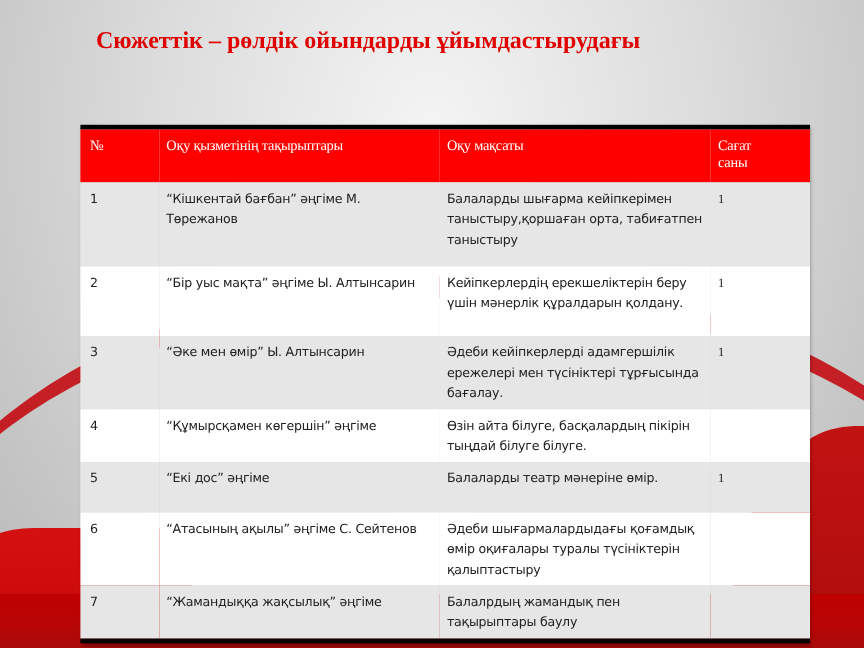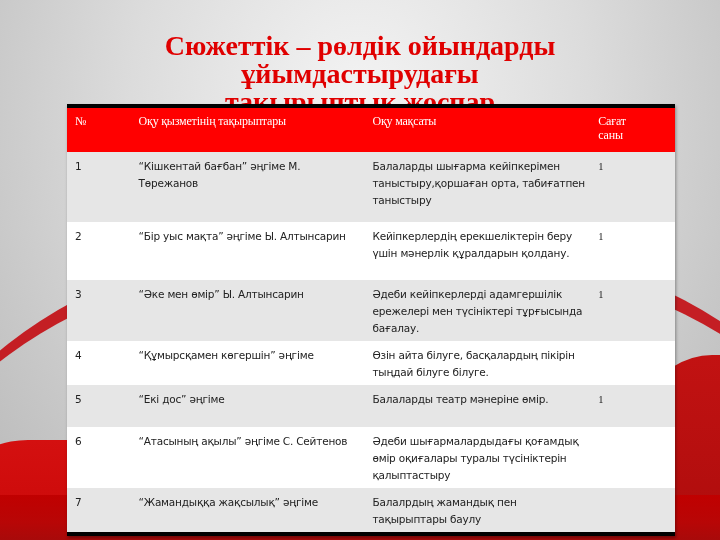--- a/index.html
+++ b/index.html
@@ -49,27 +49,26 @@
       width: 170px;
       height: 260px;
       background: linear-gradient(180deg, #c21212 0%, #a50a0a 100%);
       border-radius: 60% 0 0 0;
     }
     .title {
       position: absolute;
       left: 80px;
       right: 80px;
       top: 20px;
-      text-align: center;
       color: #e00000;
       font-family: "Liberation Serif", serif;
       font-weight: bold;
-      font-size: 28px;
+      font-size: 20px;
       line-height: 28px;
-      margin: 12px;
+      margin: 0;
     }
     .table-wrap {
       position: absolute;
       left: 67px;
       top: 104px;
       width: 608px;
       border-top: 4px solid #000;
       border-bottom: 4px solid #000;
       box-shadow: 1px 2px 3px rgba(0,0,0,0.35);
     }
@@ -109,21 +108,20 @@
 </head>
 <body>
 
 <div class="bg-swoosh"></div>
 <div class="bg-red-left"></div>
 <div class="bg-red-right"></div>
 <div class="bg-red"></div>
 
 <h1 class="title">
   <span>Сюжеттік – рөлдік ойындарды ұйымдастырудағы</span><br>
-  <span>тақырыптық жоспар</span>
 </h1>
 
 <div class="table-wrap">
   <table>
     <thead>
       <tr>
         <th class="c-num">№</th>
         <th class="c-topic">Оқу қызметінің тақырыптары</th>
         <th class="c-goal">Оқу мақсаты</th>
         <th class="c-hours">

